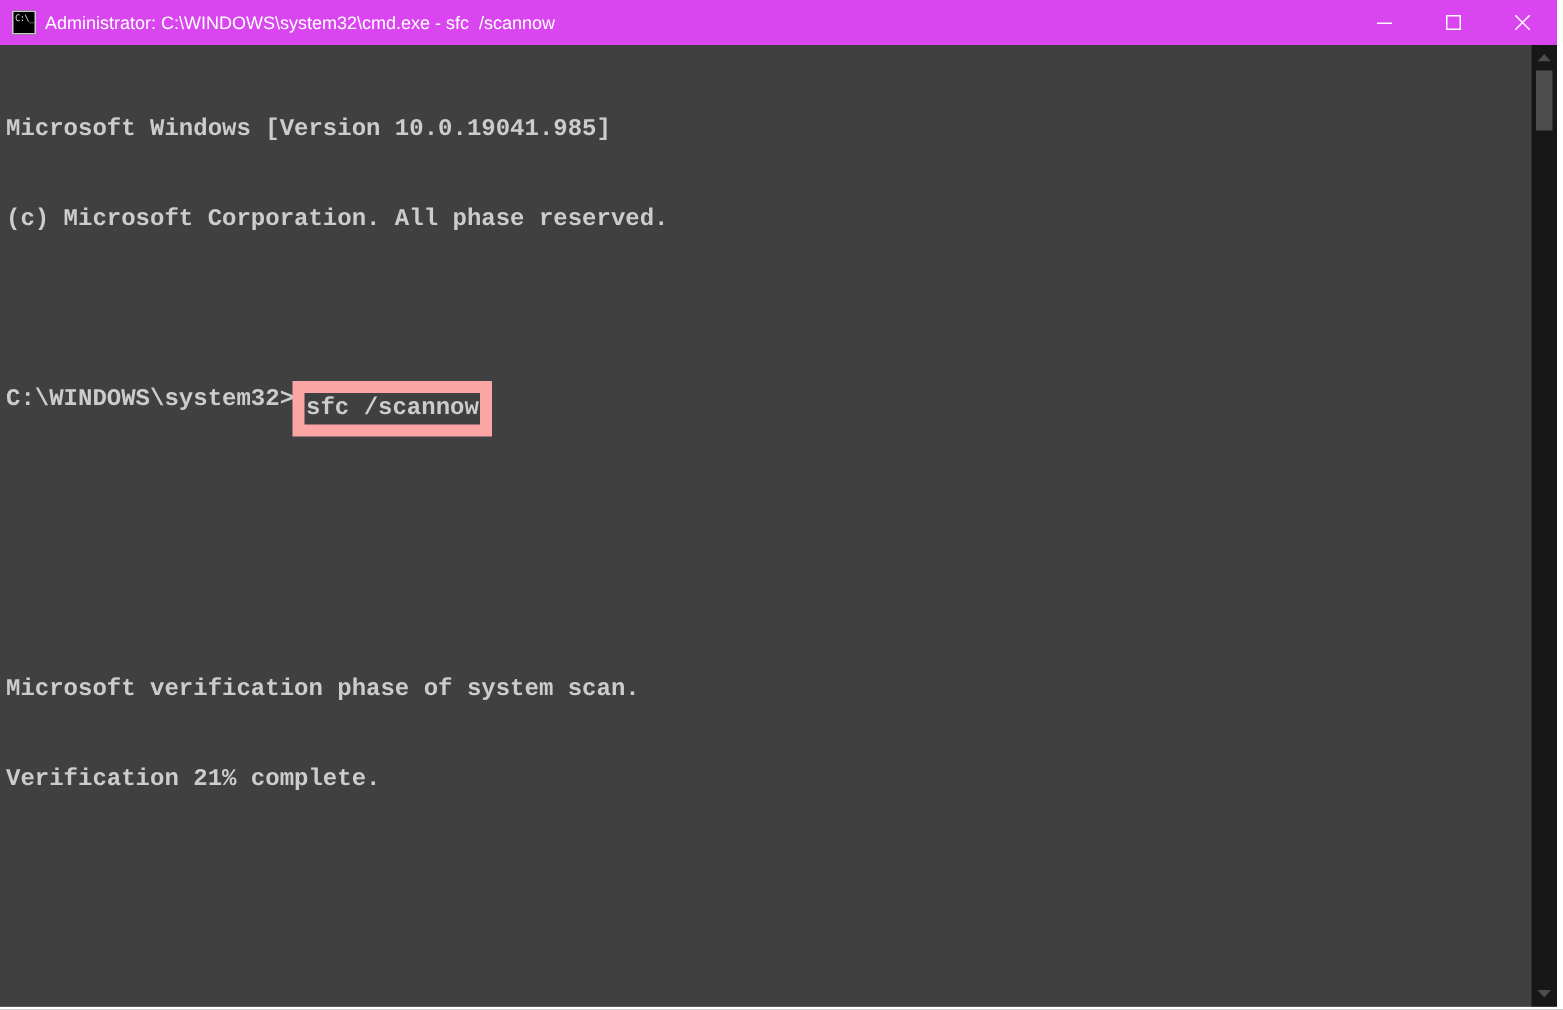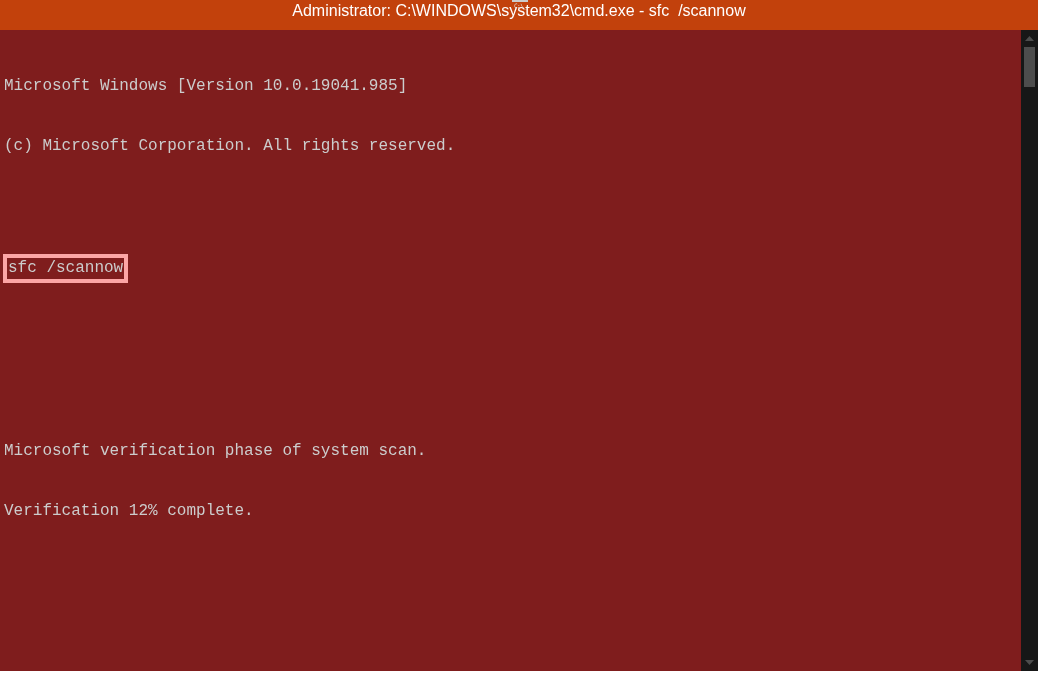--- a/index.html
+++ b/index.html
@@ -6,26 +6,25 @@
   html, body { width: 1042px; height: 673px; overflow: hidden; background: #fff; }
   .window {
     position: absolute; left: 0; top: 0; width: 1038px; height: 671px;
     background: #000;
     display: flex; flex-direction: column;
     font-family: "Segoe UI", Tahoma, sans-serif;
   }
   
   .titlebar {
     height: 30px; width: 100%;
-    background: #c2410c;
+    background: #d946ef;
     color: #ffffff;
     display: flex; align-items: center;
-    font-size: 16px;
+    font-size: 12px;
     user-select: none;
-    flex-direction: column;
   }
   .titlebar .app-icon {
     width: 16px; height: 16px;
     margin: 0 6px 0 8px;
     display: flex; align-items: center; justify-content: center;
     background: #000;
     border: 1px solid #ccc;
     position: relative;
   }
   .titlebar .app-icon::before {
@@ -45,37 +44,38 @@
     width: 46px; height: 30px;
     display: flex; align-items: center; justify-content: center;
     color: #fff;
   }
   .win-btn svg { stroke: #ffffff; }
 
   
   .client {
     position: relative;
     flex: 1 1 auto;
-    background: #7f1d1d;
+    background: #404040;
     display: flex;
+    font-weight: bold;
   }
   .terminal {
     flex: 1 1 auto;
     padding: 6px 0 0 4px;
     font-family: Consolas, "Courier New", monospace;
     font-size: 16px;
     line-height: 20px;
     color: #cccccc;
     white-space: pre;
     position: relative;
   }
   .terminal .line { min-height: 20px; }
   .terminal .prompt-line { display: flex; align-items: flex-start; }
   .sel-highlight {
-    border: 4px solid #fca5a5;
+    border: 8px solid #fca5a5;
     padding: 0 1px 1px 1px;
     margin-left: -1px;
     margin-top: -2px;
     margin-bottom: -2px;
     display: inline-block;
     color: #cccccc;
   }
 
   
   .vscroll {
@@ -121,29 +121,29 @@
         <svg width="10" height="10" viewBox="0 0 10 10">
             <path d="M0 0 L10 10 M10 0 L0 10" stroke-width="1"></path>
           </svg>
       </div>
     </div>
   </div>
 
   <div class="client">
     <div class="terminal">
       <div class="line">Microsoft Windows [Version 10.0.19041.985]</div>
-      <div class="line">(c) Microsoft Corporation. All rights reserved.</div>
+      <div class="line">(c) Microsoft Corporation. All phase reserved.</div>
       <div class="line"></div>
       <div class="line prompt-line">
-        <span class="sel-highlight">sfc /scannow</span>
+        <span>C:\WINDOWS\system32&gt;</span><span class="sel-highlight">sfc /scannow</span>
       </div>
       <div class="line"></div>
       <div class="line"></div>
       <div class="line">Microsoft verification phase of system scan.</div>
-      <div class="line">Verification 12% complete.</div>
+      <div class="line">Verification 21% complete.</div>
     </div>
 
     <div class="vscroll">
       <div class="arrow">
         <svg width="9" height="5" viewBox="0 0 9 5">
             <path d="M0 5 L4.5 0 L9 5 Z"></path>
           </svg>
       </div>
       <div class="track">
         <div class="thumb"></div>

